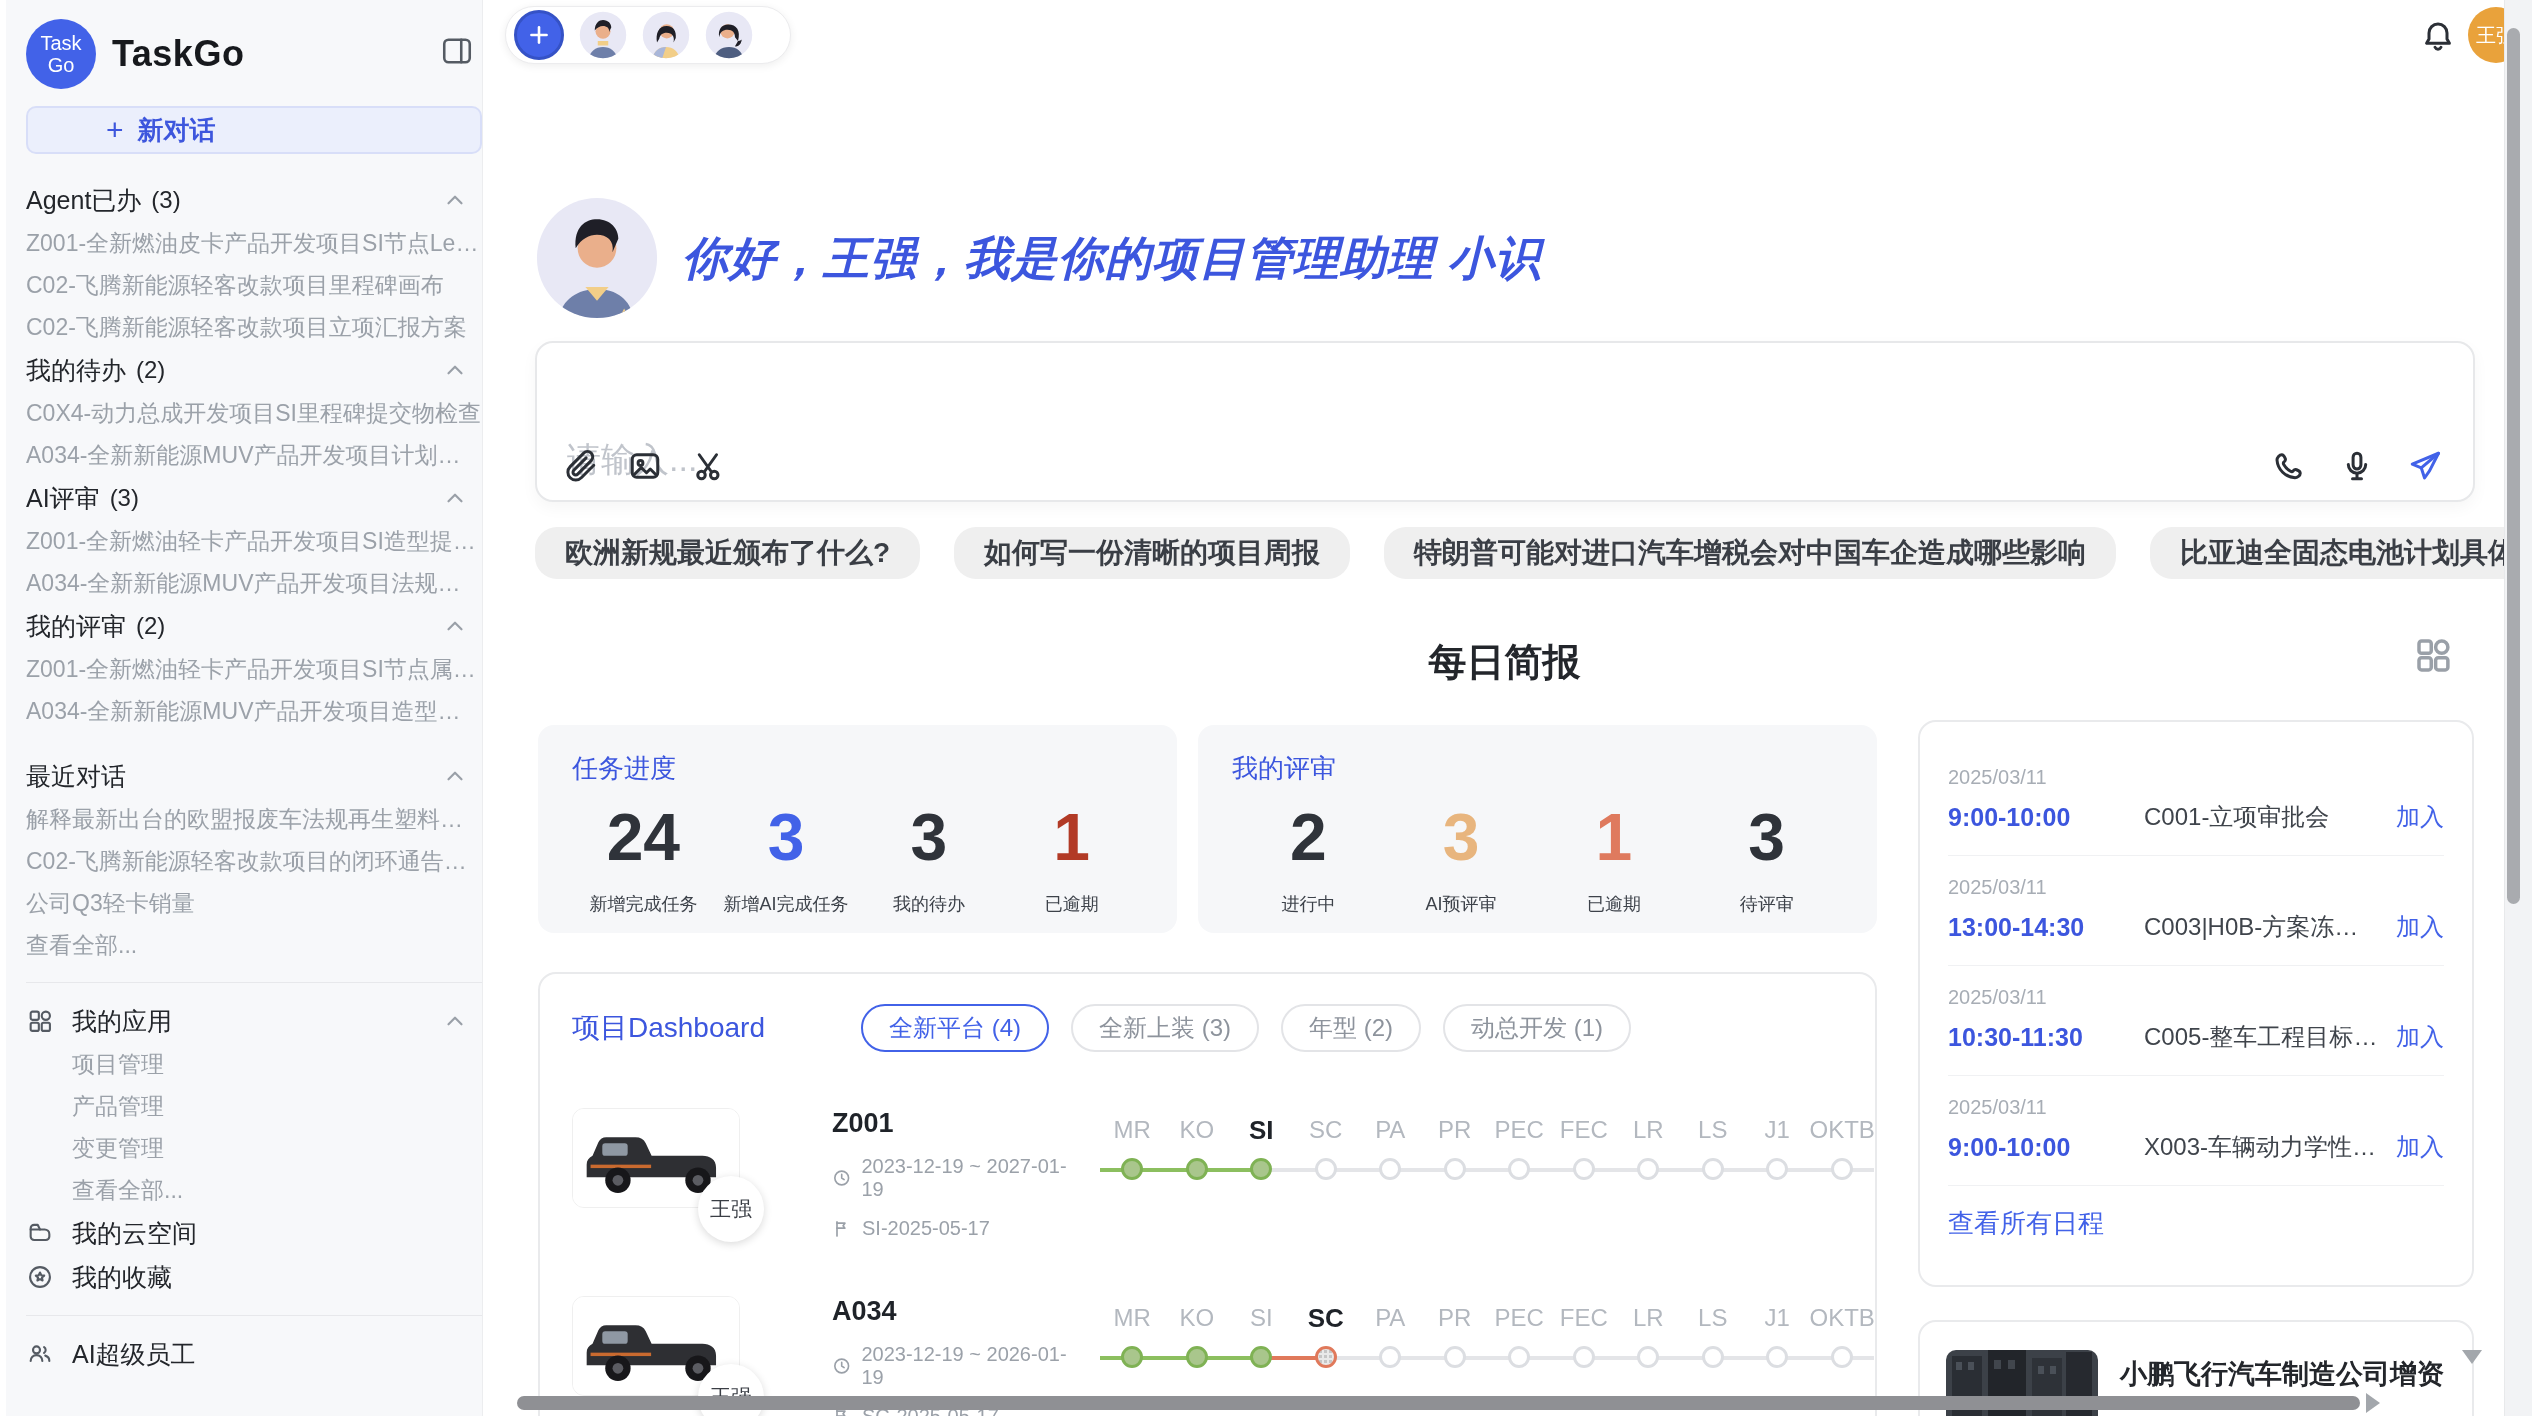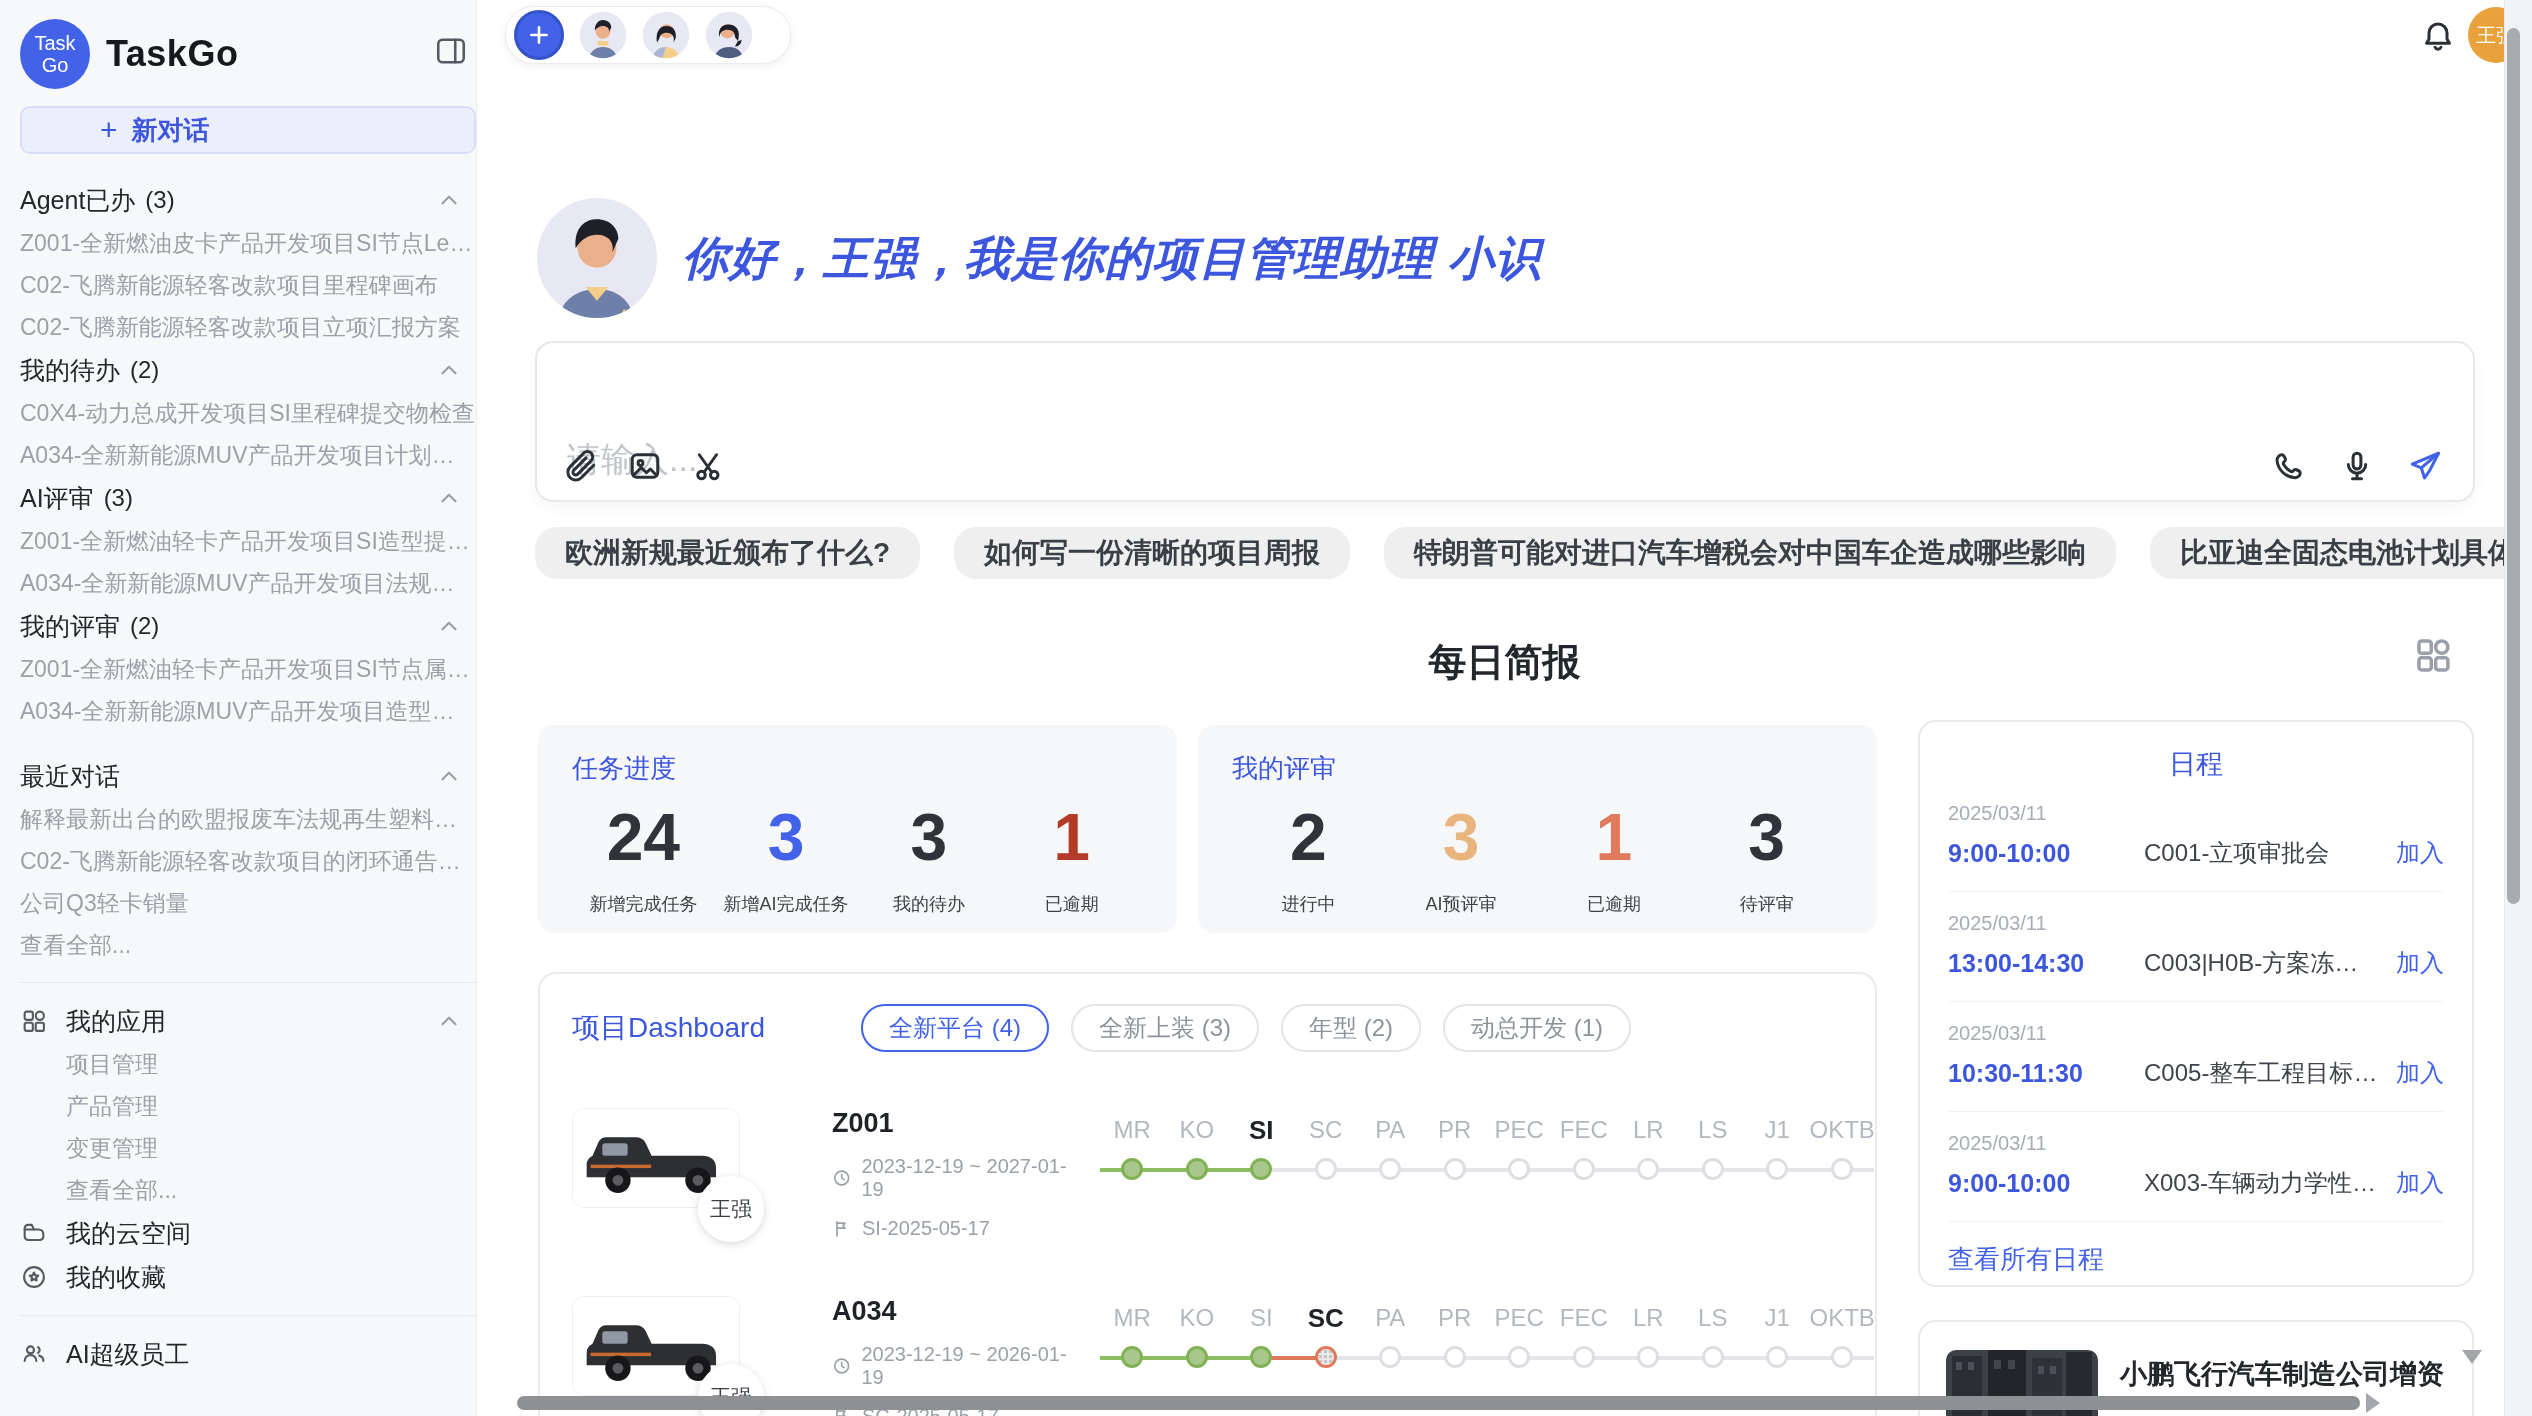--- a/index.html
+++ b/index.html
@@ -1,21 +1,21 @@
 <!DOCTYPE html>
 <html><head>
 <meta charset="utf-8">
 <style>
   * { margin:0; padding:0; box-sizing:border-box; }
   html,body { width:2532px; height:1416px; overflow:hidden; background:#fff;
     font-family:"Liberation Sans","DejaVu Sans",sans-serif; color:#2a2e34; }
   .page { position:relative; width:2532px; height:1416px; }
 
   
-  .sidebar { position:absolute; left:0; top:0; width:477px; height:1416px;
+  .sidebar { position:absolute; left:6px; top:0; width:477px; height:1416px;
     background:#F7F8FA; border-right:1px solid #ECEDEF; padding:18px 0 0 20px; overflow:hidden; }
   .logo-row { display:flex; align-items:center; height:72px; position:relative; }
   .logo-badge { width:70px; height:70px; border-radius:50%; background:#4262E8; color:#fff;
     display:flex; flex-direction:column; align-items:center; justify-content:center;
     font-size:20px; line-height:22px; font-weight:500; }
   .app-title { font-size:36px; font-weight:700; color:#17191D; margin-left:16px; letter-spacing:.5px; }
   .panel-toggle { position:absolute; right:8px; top:16px; width:34px; height:34px; cursor:pointer; }
   .newchat { margin-top:16px; width:100%; height:48px; background:#EBEFFC; border:2px solid #D8DEF8;
     border-radius:10px; display:flex; align-items:center; padding:0 0 0 78px; cursor:pointer; }
   .newchat .plus { color:#3D56DD; font-size:30px; font-weight:400; margin-right:14px; }
@@ -729,21 +729,20 @@
               <i class="seg" style="left:0;right:50%;background:#E4E5E8"></i>
               <i class="seg" style="left:50%;right:0;background:#E4E5E8"></i>
               <span class="ms-dot dot-todo"></span>
             </div>
           </div>
         </div>
     </div>
   </div>
 
   <div class="sched">
-    <div class="sched-title">日程</div>
 
     <div class="sched-item">
       <div class="sched-date">2025/03/11</div>
       <div class="sched-line">
         <span class="sched-time">9:00-10:00</span>
         <span class="sched-name">C001-立项审批会</span>
         <span class="sched-join">加入</span>
       </div>
     </div>
     <div class="sched-item">

